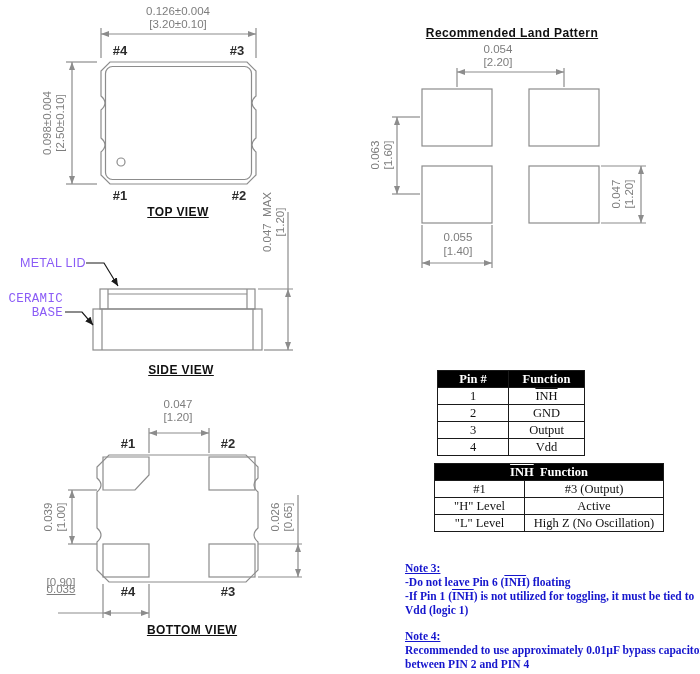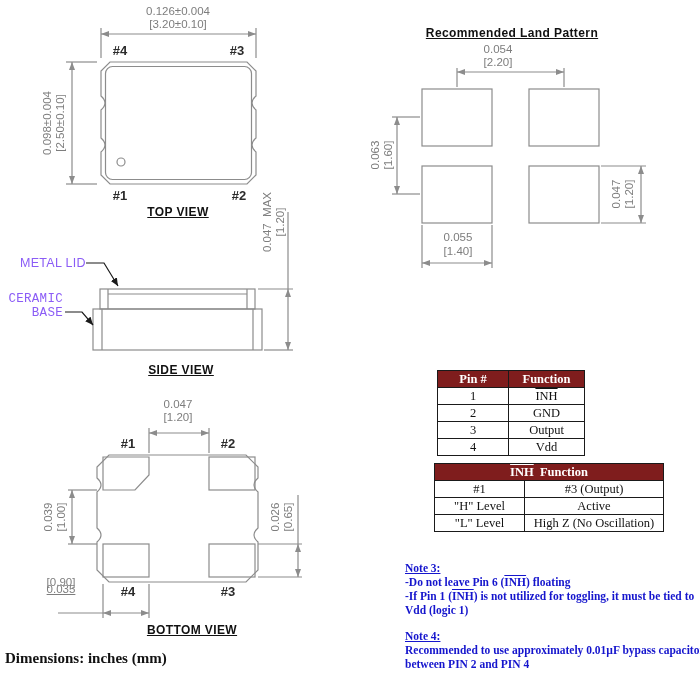--- a/index.html
+++ b/index.html
@@ -9,21 +9,21 @@
   .dimtxt{font-size:11.5px;color:#7d7d7d;text-align:center;line-height:13px;}
   .pre{white-space:pre;}
   .pinlbl{font-size:13px;font-weight:bold;color:#2b2b2b;text-align:center;}
   .calloutlbl{font-size:12.5px;color:#8b5cf6;letter-spacing:0.3px;}
   .vtitle{font-size:12px;font-weight:bold;color:#111;text-decoration:underline;
           text-align:center;letter-spacing:0.4px;}
   .rotbox{display:flex;flex-direction:column;justify-content:center;transform:rotate(-90deg);}
   .dtable{position:absolute;border-collapse:collapse;table-layout:fixed;
           font-family:"Liberation Serif",serif;font-size:12.5px;color:#111;text-align:center;}
   .dtable td,.dtable th{border:1.6px solid #1a1a1a;padding:0 2px;height:16px;line-height:15px;overflow:hidden;}
-  .dtable th{background:#7f1d1d;color:#ffffff;font-weight:bold;}
+  .dtable th{background:#000000;color:#ffffff;font-weight:bold;}
   .ovl{text-decoration:overline;}
   .note{position:absolute;width:302px;font-family:"Liberation Serif",serif;font-weight:bold;
         color:#1515cd;font-size:11.5px;line-height:14px;}
   .notetitle{text-decoration:underline;}
   .footer{font-family:"Liberation Serif",serif;font-weight:bold;font-size:15px;color:#111;}
 </style>
 </head>
 <body>
 
 <div id="stage">
@@ -234,15 +234,14 @@
   <div class="note" style="left:405px;top:561px;">
     <div class="notetitle">Note 3:</div>
     <div><span>-Do not leave Pin 6 (</span><span class="ovl">INH</span><span>) floating</span></div>
     <div><span>-If Pin 1 (</span><span class="ovl">INH</span><span>) is not utilized for toggling, it must be tied to Vdd (logic 1)</span></div>
   </div>
   <div class="note" style="left:405px;top:629px;">
     <div class="notetitle">Note 4:</div>
     <div>Recommended to use approximately 0.01µF bypass capacitor between PIN 2 and PIN 4</div>
   </div>
 
-  <div class="abs footer" style="left:5px;top:650px;">Dimensions: inches (mm)</div>
 
 </div>
 
 </body></html>

